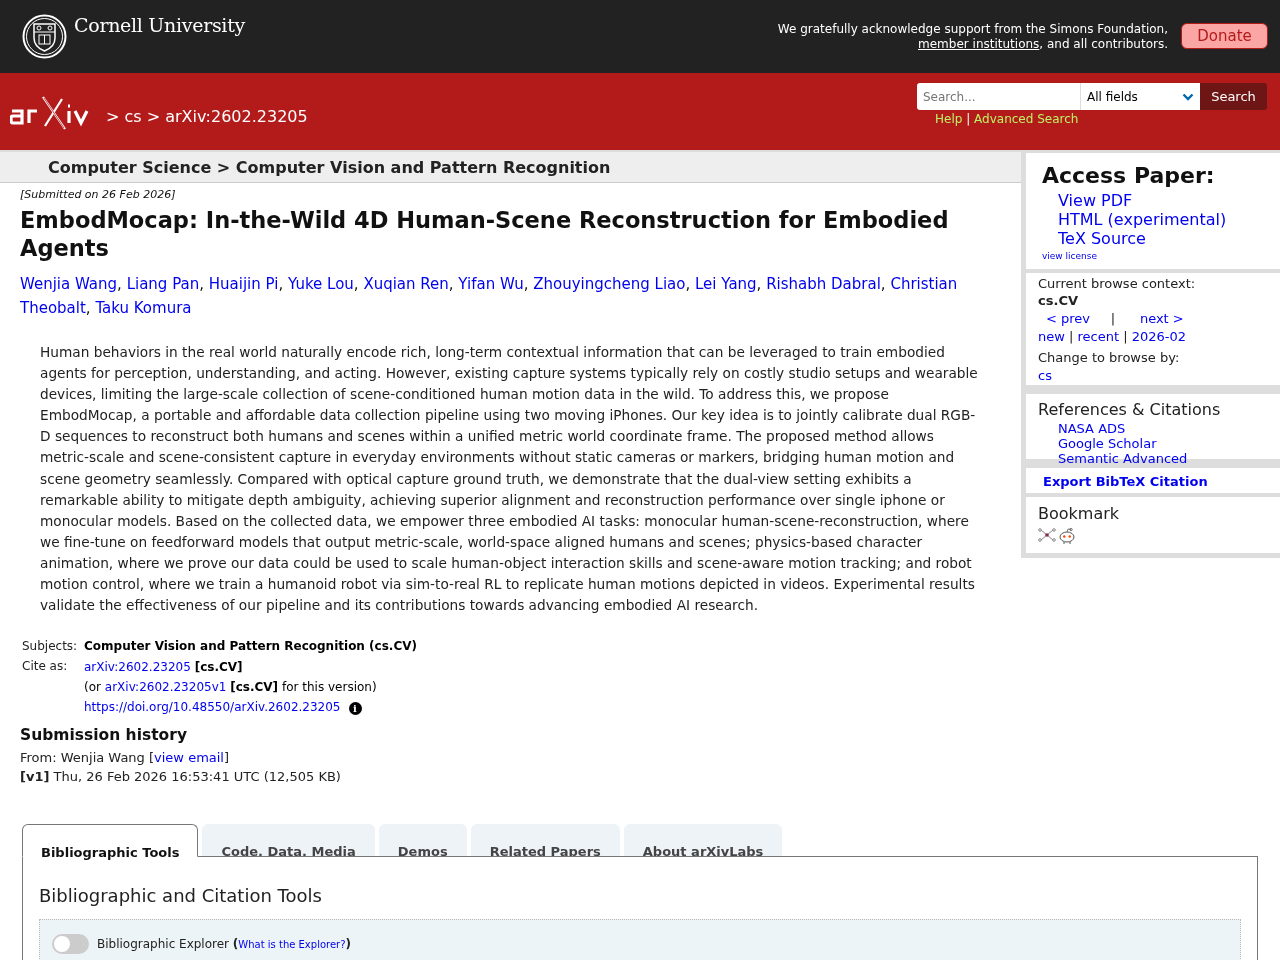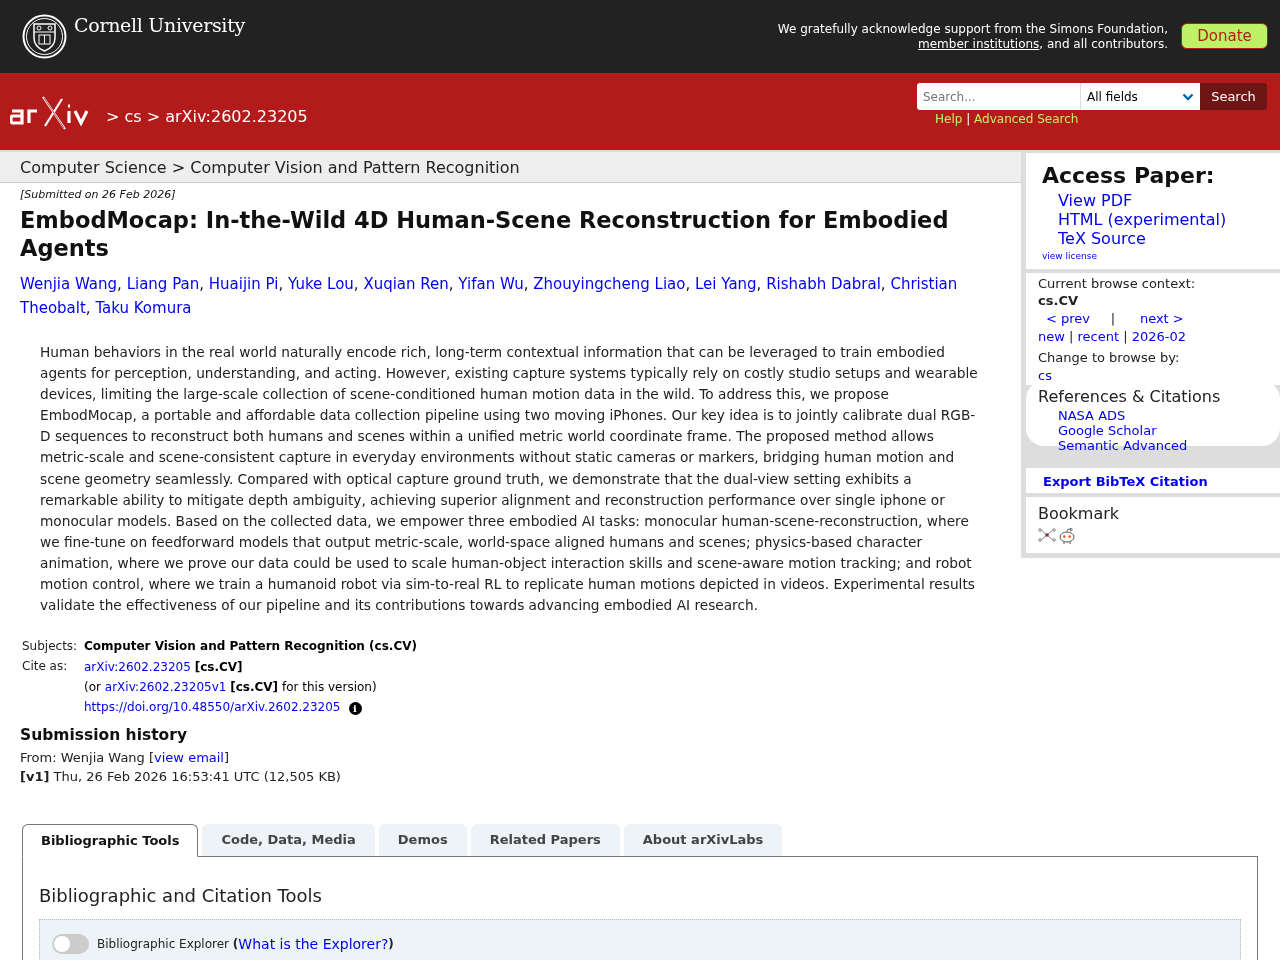--- a/index.html
+++ b/index.html
@@ -7,38 +7,38 @@
   body { font-family: "DejaVu Sans", sans-serif; color: #000; position: relative; }
   a { color: #0000ee; text-decoration: none; cursor: pointer; }
 
   
   .cornell-bar { position: absolute; left: 0; top: 0; width: 1280px; height: 73px; background: #222222; }
   .cornell-logo { position: absolute; left: 22px; top: 14px; display: flex; }
   .cornell-seal { width: 45px; height: 45px; }
   .cornell-name { font-family: "DejaVu Serif", serif; color: #fff; font-size: 19px; margin-left: 7px; letter-spacing: -0.3px; }
   .support-text { position: absolute; right: 112px; top: 22px; text-align: right; color: #fff; font-size: 12px; line-height: 15px; }
   .support-text a { color: #fff; text-decoration: underline; }
-  .donate-btn { position: absolute; left: 1181px; top: 23px; width: 87px; height: 26px; background: #bef264; border: 1px solid #b31b1b; border-radius: 6px; color: #b31b1b; font-size: 15px; text-align: center; line-height: 24px; cursor: pointer; }
+  .donate-btn { position: absolute; left: 1181px; top: 23px; width: 87px; height: 26px; background: #fca5a5; border: 1px solid #b31b1b; border-radius: 6px; color: #b31b1b; font-size: 15px; text-align: center; line-height: 24px; cursor: pointer; }
 
   
   .arxiv-header { position: absolute; left: 0; top: 73px; width: 1280px; height: 77px; background: #b31b1b; }
   .arxiv-logo { position: absolute; left: 10px; top: 20px; width: 92px; height: 40px; }
   .header-crumbs { position: absolute; left: 106px; top: 34px; color: #fff; font-size: 16px; }
   .header-crumbs a { color: #fff; }
   .search-box { position: absolute; left: 917px; top: 10px; display: flex; height: 27px; }
   .search-input { width: 163px; height: 27px; border: none; border-radius: 3px 0 0 3px; padding: 0 6px; font-family: "DejaVu Sans", sans-serif; font-size: 12px; color: #888; background: #fff; }
   .search-select { width: 120px; height: 27px; background: #fff; border-left: 1px solid #ddd; font-size: 12px; padding: 0 6px; display: flex; align-items: center; justify-content: space-between; cursor: pointer; }
   .search-select .chev { width: 12px; height: 8px; }
   .search-btn { width: 67px; height: 27px; background: #6e1515; color: #fff; font-size: 13px; border: none; border-radius: 0 3px 3px 0; font-family: "DejaVu Sans", sans-serif; cursor: pointer; }
   .search-links { position: absolute; left: 935px; top: 39px; color: #fff; font-size: 12px; }
   .search-links a { color: #bef264; }
 
   
   .subheader { position: absolute; left: 0; top: 150px; width: 1021px; height: 33px; background: #eeeeee; border-bottom: 1px solid #ccc; border-top: 2px solid #ddd; }
-  .subheader h1 { font-size: 16px; font-weight: normal; padding: 6px 16px 0 20px; color: #222; }
+  .subheader h1 { font-size: 16px; font-weight: bold; padding: 6px 16px 0 20px; color: #222; margin-left: 28px; }
 
   
   .main { position: absolute; left: 20px; top: 183px; width: 1000px; }
   .dateline { font-size: 11px; font-style: italic; color: #111; margin-top: 5px; }
   .title { font-size: 22.5px; font-weight: bold; line-height: 28px; margin-top: 5px; color: #111; width: 990px; }
   .authors { font-size: 15px; line-height: 24px; margin-top: 10px; color: #111; width: 1000px; }
   .abstract { font-size: 13.7px; line-height: 21.1px; margin: 22px 0 0 20px; width: 940px; color: #222; }
 
   .meta-table { position: absolute; left: 2px; top: 453px; font-size: 12px; border-collapse: collapse; }
   .meta-table td { padding: 1px 0; vertical-align: top; line-height: 18px; }
@@ -63,29 +63,29 @@
   .browse .row { margin-top: 1px; }
   .refs h3 { font-size: 16px; font-weight: normal; padding: 6px 0 0 12px; color: #222; }
   .refs ul { list-style: none; padding-left: 32px; margin-top: 2px; }
   .refs li { font-size: 13px; line-height: 15px; }
   .bibtex { font-size: 13px; font-weight: bold; padding: 6px 0 0 17px; }
   .bookmark h3 { font-size: 16px; font-weight: normal; padding: 7px 0 0 12px; color: #222; }
   .bookmark .icons { padding: 4px 0 0 12px; display: flex; gap: 2px; }
 
   
   .tabs { position: absolute; left: 22px; top: 824px; display: flex; }
-  .tab { height: 33px; background: #edf3f6; border-radius: 6px 6px 0 0; font-size: 13px; font-weight: bold; color: #444; padding: 0 18px; line-height: 30px; margin-right: 4px; cursor: pointer; border: 1px solid #edf3f6; }
+  .tab { height: 33px; background: #edf3f6; border-radius: 6px 6px 0 0; font-size: 13px; font-weight: bold; color: #444; padding: 12px 18px; line-height: 30px; margin-right: 4px; cursor: pointer; border: 1px solid #edf3f6; }
   .tab.active { background: #fff; color: #111; border: 1px solid #777; border-bottom: 1px solid #fff; height: 33px; line-height: 32px; z-index: 2; position: relative; }
   .tab-panel { position: absolute; left: 22px; top: 856px; width: 1236px; height: 120px; border: 1px solid #777; background: #fff; }
   .tab-panel h2 { font-size: 18px; font-weight: normal; padding: 28px 0 0 16px; color: #222; }
   .explorer-box { position: absolute; left: 16px; top: 62px; width: 1202px; height: 60px; background: #edf4f7; border: 1px dotted #bbb; }
   .explorer-row { position: absolute; left: 12px; top: 14px; display: flex; align-items: center; font-size: 12px; color: #222; }
   .toggle { width: 37px; height: 20px; border-radius: 10px; background: #ccc; position: relative; margin-right: 8px; cursor: pointer; }
   .toggle .knob { position: absolute; left: 2px; top: 2px; width: 16px; height: 16px; border-radius: 50%; background: #fff; }
-  .explorer-row a { font-size: 14px; }
+  .explorer-row a { font-size: 10px; }
 </style>
 </head>
 <body>
 
 <div class="cornell-bar">
   <div class="cornell-logo">
     <svg class="cornell-seal" viewBox="0 0 45 45">
       <circle cx="22.5" cy="22.5" r="21" fill="none" stroke="#fff" stroke-width="2"></circle>
       <circle cx="22.5" cy="22.5" r="18" fill="none" stroke="#fff" stroke-width="1"></circle>
       <path d="M12 10 H33 V24 Q33 33 22.5 37 Q12 33 12 24 Z" fill="none" stroke="#fff" stroke-width="1.5"></path>
@@ -197,21 +197,21 @@
       <a>next &gt;</a>
     </div>
     <div class="row">
       <a>new</a> <span>|</span>
       <a>recent</a> <span>|</span>
       <a>2026-02</a>
     </div>
     <div class="row" style="margin-top:4px">Change to browse by:</div>
     <div class="row"><a>cs</a></div>
   </div>
-  <div class="side-block refs" style="top:231px;height:65px;border-radius:18px;">
+  <div class="side-block refs" style="top:244px;height:65px;">
     <h3>References &amp; Citations</h3>
     <ul>
       <li><a>NASA ADS</a></li>
       <li><a>Google Scholar</a></li>
       <li><a>Semantic Advanced</a></li>
     </ul>
   </div>
   <div class="side-block" style="top:318px;height:25px;">
     <a class="bibtex" style="display:block">Export BibTeX Citation</a>
   </div>

